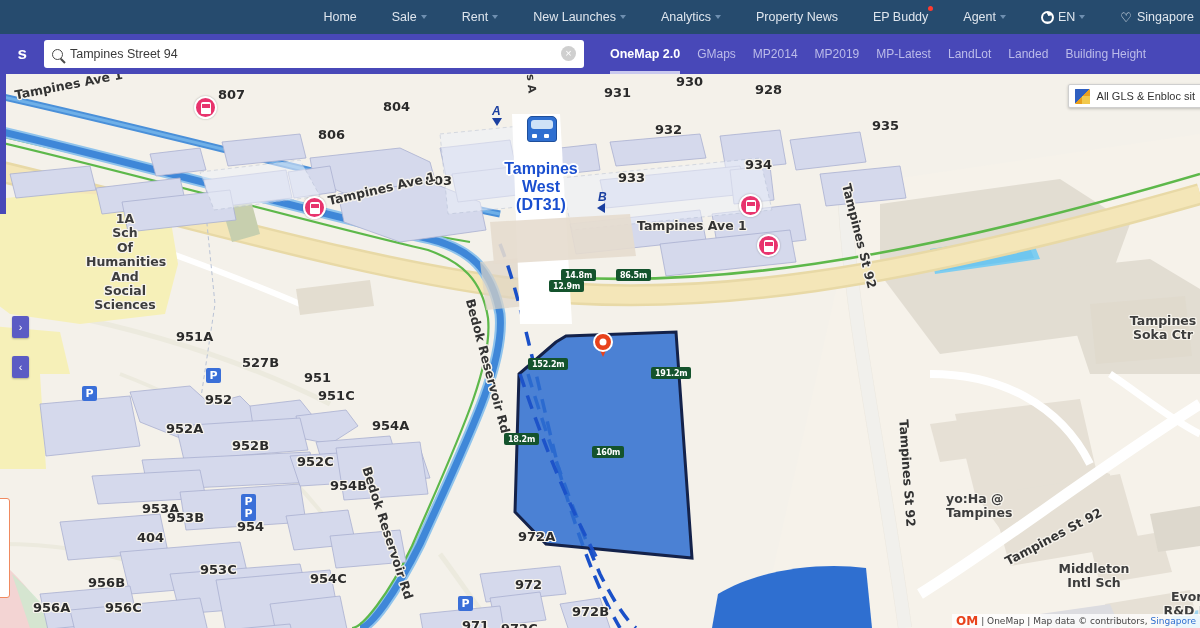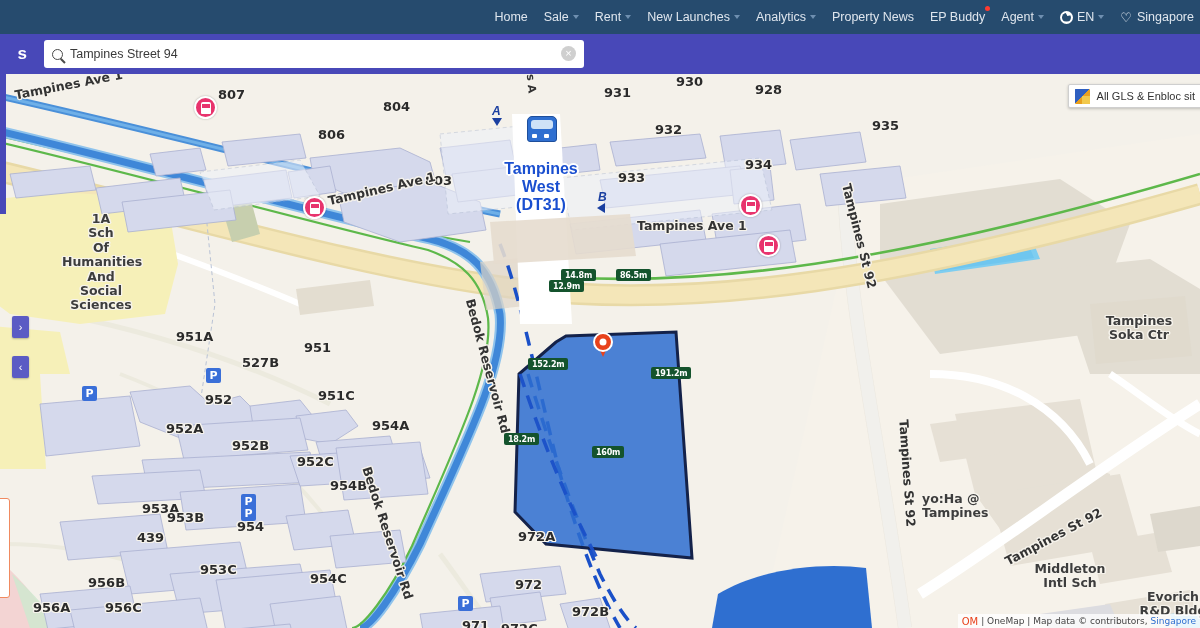--- a/index.html
+++ b/index.html
@@ -7,21 +7,21 @@
   body {
     font-family: "Liberation Sans", sans-serif;
     background: #f2efe9;
     position: relative;
   }
 
   
   .topnav {
     position: absolute; top: 0; left: 0; width: 1200px; height: 34px;
     background: #264b6e; display: flex; align-items: center;
-    justify-content: flex-end; padding-right: 6px; z-index: 40;
+    justify-content: flex-end; padding-right: 6px; z-index: 40; gap: 19px;
   }
   .nav-item {
     color: #dfe6ee; font-size: 12.5px; margin-left: 16px;
     display: flex; align-items: center; white-space: nowrap; position: relative;
   }
   .caret {
     display: inline-block; margin-left: 4px; width: 0; height: 0;
     border-left: 3.5px solid transparent; border-right: 3.5px solid transparent;
     border-top: 4px solid #6f8fb0;
   }
@@ -81,21 +81,21 @@
   .map svg { position: absolute; top: 0; left: 0; }
 
   .maplabel {
     position: absolute; font-family: "DejaVu Sans", sans-serif;
     color: #3d3d3d; font-size: 12px; font-weight: bold;
     text-shadow: 1.4px 0 #f6f3ec, -1.4px 0 #f6f3ec, 0 1.4px #f6f3ec, 0 -1.4px #f6f3ec,
                  1px 1px #f6f3ec, -1px -1px #f6f3ec, 1px -1px #f6f3ec, -1px 1px #f6f3ec;
     white-space: nowrap; line-height: 1.15; pointer-events: none;
   }
   .blk { font-size: 13px; font-weight: bold; color: #2b2b2b; }
-  .poi { font-size: 12.5px; text-align: center; }
+  .poi { font-size: 12.5px; text-align: center; margin-left: 24px; }
   .road-lbl { font-size: 12.5px; color: #333; font-weight: bold; }
   .mrt-lbl {
     color: #1a4fd0; font-size: 16px; font-weight: bold; text-align: center;
     line-height: 1.12;
     text-shadow: 2px 0 #fff, -2px 0 #fff, 0 2px #fff, 0 -2px #fff,
                  1.4px 1.4px #fff, -1.4px -1.4px #fff, 1.4px -1.4px #fff, -1.4px 1.4px #fff;
   }
 
   
   .dim {
@@ -195,21 +195,21 @@
     position: absolute; left: 0; top: 0; width: 6px; height: 140px;
     background: #4848b8; z-index: 26;
   }
 
   
   .attrib {
     position: absolute; right: 0; bottom: 0; height: 14px; background: rgba(255,255,255,.78);
     display: flex; align-items: center; padding: 0 4px; font-size: 9px; color: #444;
     z-index: 30; font-family: "DejaVu Sans", sans-serif;
   }
-  .attrib .om { color: #e8421c; font-weight: normal; margin-right: 3px; font-size: 10px; }
+  .attrib .om { color: #e8421c; font-weight: bold; margin-right: 3px; font-size: 12px; }
   .attrib .sg { color: #2f6fd0; margin-left: 3px; }
 </style>
 </head>
 <body>
 
 <div class="topnav">
   <div class="nav-item">
     <span>Home</span>
   </div>
   <div class="nav-item">
@@ -249,20 +249,30 @@
     <span>Singapore</span>
   </div>
 </div>
 
 <div class="searchbar">
   <div class="brand-s">s</div>
   <div class="search-field">
     <span class="mag"></span>
     <span class="search-val">Tampines Street 94</span>
     <span class="clear-x">×</span>
+  </div>
+  <div class="layertabs">
+    <div class="ltab active">OneMap 2.0</div>
+    <div class="ltab">GMaps</div>
+    <div class="ltab">MP2014</div>
+    <div class="ltab">MP2019</div>
+    <div class="ltab">MP-Latest</div>
+    <div class="ltab">LandLot</div>
+    <div class="ltab">Landed</div>
+    <div class="ltab">Building Height</div>
   </div>
 </div>
 
 <div class="map">
 
   <svg width="1200" height="554">
 
     <rect x="0" y="0" width="1200" height="554" fill="#f4f1ea"></rect>
 
     <path d="M860,110 L1200,60 L1200,554 L760,554 Z" fill="#f6f2ea"></path>
@@ -412,30 +422,30 @@
   <div class="maplabel blk" style="left:425px;top:100px">803</div>
   <div class="maplabel blk" style="left:604px;top:12px">931</div>
   <div class="maplabel blk" style="left:676px;top:1px">930</div>
   <div class="maplabel blk" style="left:755px;top:9px">928</div>
   <div class="maplabel blk" style="left:655px;top:49px">932</div>
   <div class="maplabel blk" style="left:618px;top:97px">933</div>
   <div class="maplabel blk" style="left:745px;top:84px">934</div>
   <div class="maplabel blk" style="left:872px;top:45px">935</div>
   <div class="maplabel blk" style="left:176px;top:256px">951A</div>
   <div class="maplabel blk" style="left:242px;top:282px">527B</div>
-  <div class="maplabel blk" style="left:304px;top:267px">951</div>
+  <div class="maplabel blk" style="left:304px;top:297px">951</div>
   <div class="maplabel blk" style="left:318px;top:315px">951C</div>
   <div class="maplabel blk" style="left:205px;top:319px">952</div>
   <div class="maplabel blk" style="left:166px;top:348px">952A</div>
   <div class="maplabel blk" style="left:232px;top:365px">952B</div>
   <div class="maplabel blk" style="left:297px;top:381px">952C</div>
   <div class="maplabel blk" style="left:372px;top:345px">954A</div>
   <div class="maplabel blk" style="left:330px;top:405px">954B</div>
   <div class="maplabel blk" style="left:142px;top:428px">953A</div>
-  <div class="maplabel blk" style="left:137px;top:457px">439</div>
+  <div class="maplabel blk" style="left:137px;top:457px">404</div>
   <div class="maplabel blk" style="left:167px;top:437px">953B</div>
   <div class="maplabel blk" style="left:200px;top:489px">953C</div>
   <div class="maplabel blk" style="left:237px;top:446px">954</div>
   <div class="maplabel blk" style="left:310px;top:498px">954C</div>
   <div class="maplabel blk" style="left:33px;top:527px">956A</div>
   <div class="maplabel blk" style="left:88px;top:502px">956B</div>
   <div class="maplabel blk" style="left:105px;top:527px">956C</div>
   <div class="maplabel blk" style="left:462px;top:545px">971</div>
   <div class="maplabel blk" style="left:515px;top:504px">972</div>
   <div class="maplabel blk" style="left:518px;top:456px">972A</div>

